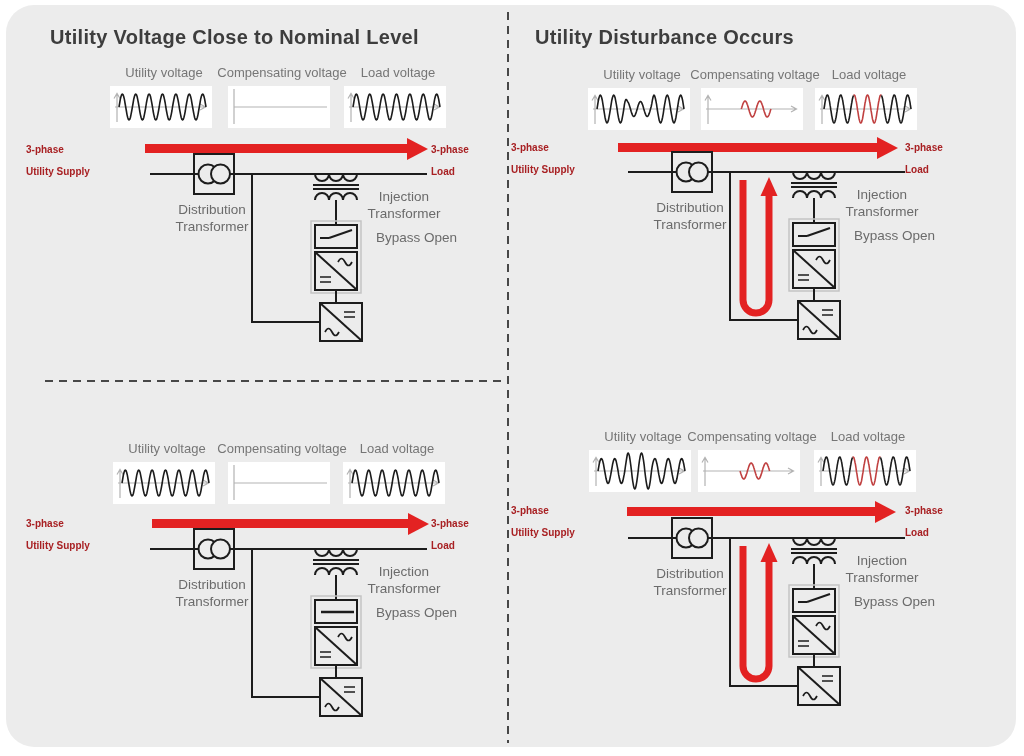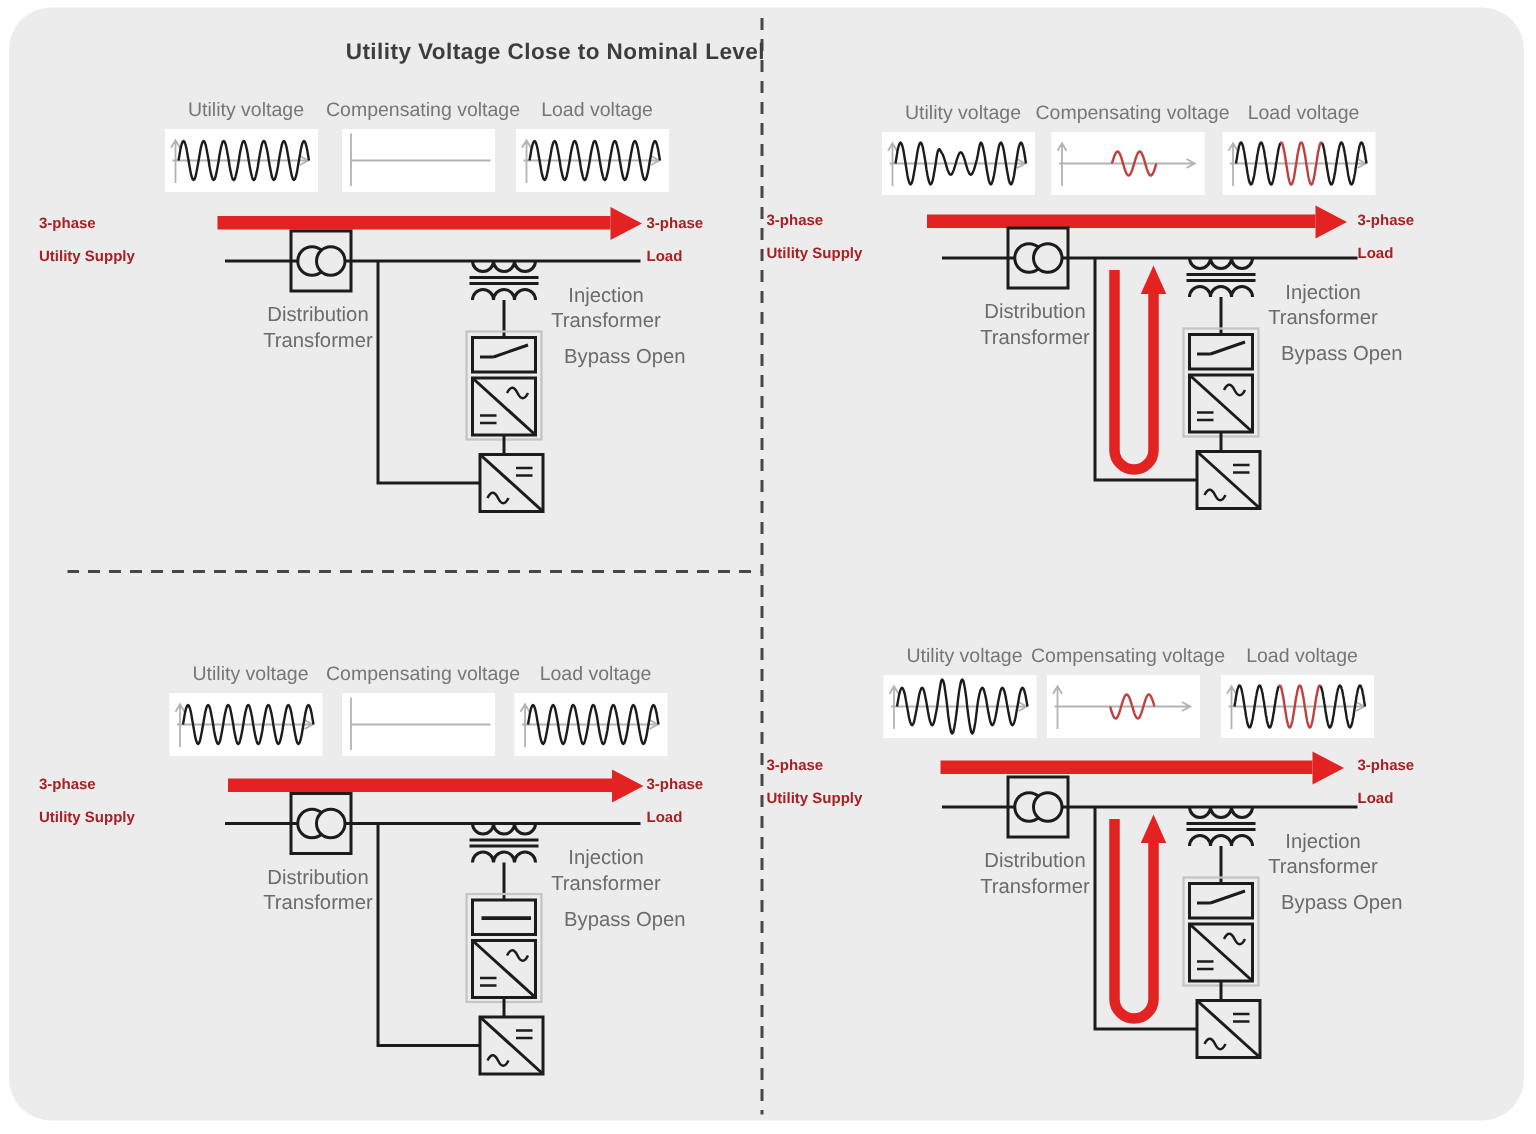--- a/index.html
+++ b/index.html
@@ -5,21 +5,21 @@
   * { margin:0; padding:0; box-sizing:border-box; }
   html,body { width:1024px; height:756px; background:#fff; overflow:hidden;
               font-family:"Liberation Sans", sans-serif; }
   .page { position:relative; width:1024px; height:756px; background:var(--page_bg,#fff); }
   .panel { position:absolute; left:6px; top:5px; width:1010px; height:742px;
            background:var(--panel_bg,#ececec); border-radius:28px; }
   .divider-v { position:absolute; left:507px; top:12px; width:2px; height:731px;
                background:repeating-linear-gradient(to bottom, var(--divider_gray,#474747) 0 8px, transparent 8px 14px); }
   .divider-h { position:absolute; left:45px; top:380px; width:462px; height:2px;
                background:repeating-linear-gradient(to right, var(--divider_gray,#474747) 0 8px, transparent 8px 14px); }
-  .q-title { position:absolute; font-size:15px; font-weight:bold; text-align:right;
+  .q-title { position:absolute; font-size:20px; font-weight:bold; text-align:left;
              color:var(--title_text,#3d3d3d); letter-spacing:.3px; white-space:nowrap; }
   .wf { position:absolute; width:108px; }
   .wf-label { position:absolute; top:-21px; left:50%; transform:translateX(-50%);
               white-space:nowrap; font-size:13px; color:var(--label_gray,#767676); }
   .wf-box { width:102px; height:42px; background:#fff; }
   .flow-label { position:absolute; font-size:10px; font-weight:bold; line-height:22px;
                 text-align:left; color:var(--flow_red_text,#a82023); white-space:nowrap; }
   .flow-arrow { position:absolute; height:9px; background:var(--arrow_red,#e32222); }
   .flow-arrow::after { content:""; position:absolute; left:100%; top:-6.5px; width:0; height:0;
                 border-left:21px solid var(--arrow_red,#e32222);
@@ -105,20 +105,21 @@
     <g font-size="13.5" fill="#6b6b6b">
       <text text-anchor="middle" x="64" y="62">Distribution</text>
       <text text-anchor="middle" x="64" y="79">Transformer</text>
       <text text-anchor="middle" x="256" y="49">Injection</text>
       <text text-anchor="middle" x="256" y="66">Transformer</text>
       <text x="228" y="90">Bypass Open</text>
     </g>
   </svg>
 </div>
 
+  <div class="q-title" style="left:535px;top:26px;width:440px">Utility Disturbance Occurs</div>
   <div class="wf" style="left:588px;top:88px">
     <div class="wf-label">Utility voltage</div>
     <div class="wf-box"><svg width="102" height="42" viewBox="0 0 102 42">
           <path d="M7,36 V8 M4,12.5 L7,7.5 L10,12.5 M5,21 H95 M90,18 L95.5,21 L90,24" stroke="#b3b3b3" stroke-width="1.2" fill="none"></path>
           <path d="M9.0,21.0L9.7,16.7L10.3,12.8L11.0,9.7L11.7,7.7L12.3,7.0L13.0,7.7L13.7,9.7L14.4,12.8L15.0,16.7L15.7,21.0L16.4,25.3L17.0,29.2L17.7,32.3L18.4,34.3L19.0,35.0L19.7,34.3L20.4,32.3L21.0,29.2L21.7,25.3L22.4,21.0L23.1,16.7L23.7,12.8L24.4,9.7L25.1,7.7L25.7,7.0L26.4,7.7L27.1,9.7L27.7,12.8L28.4,16.7L29.1,21.0L29.7,25.3L30.4,29.2L31.1,32.3L31.8,34.3L32.4,35.0L33.1,34.3L33.8,32.3L34.4,29.2L35.1,25.3L35.8,21.0L36.4,16.7L37.1,13.2L37.8,11.6L38.4,11.5L39.1,12.7L39.8,13.9L40.5,14.9L41.1,16.6L41.8,18.7L42.5,21.0L43.1,23.3L43.8,25.4L44.5,27.1L45.1,28.1L45.8,28.5L46.5,28.1L47.1,27.1L47.8,25.4L48.5,23.3L49.2,21.0L49.8,18.7L50.5,16.6L51.2,14.9L51.8,13.9L52.5,13.5L53.2,13.9L53.8,14.9L54.5,16.6L55.2,18.7L55.8,21.0L56.5,23.3L57.2,25.4L57.9,27.1L58.5,28.1L59.2,28.5L59.9,28.1L60.5,27.1L61.2,25.4L61.9,23.3L62.5,21.0L63.2,18.5L63.9,15.2L64.5,11.7L65.2,8.5L65.9,7.0L66.6,7.7L67.2,9.7L67.9,12.8L68.6,16.7L69.2,21.0L69.9,25.3L70.6,29.2L71.2,32.3L71.9,34.3L72.6,35.0L73.2,34.3L73.9,32.3L74.6,29.2L75.3,25.3L75.9,21.0L76.6,16.7L77.3,12.8L77.9,9.7L78.6,7.7L79.3,7.0L79.9,7.7L80.6,9.7L81.3,12.8L81.9,16.7L82.6,21.0L83.3,25.3L84.0,29.2L84.6,32.3L85.3,34.3L86.0,35.0L86.6,34.3L87.3,32.3L88.0,29.2L88.6,25.3L89.3,21.0L90.0,16.7L90.6,12.8L91.3,9.7L92.0,7.7L92.7,7.0L93.3,7.7L94.0,9.7L94.7,12.8L95.3,16.7L96.0,21.0" stroke="#1c1c1c" stroke-width="1.6" fill="none" stroke-linejoin="round"></path>
         </svg></div>
   </div>
   <div class="wf" style="left:701px;top:88px">
     <div class="wf-label">Compensating voltage</div>
     <div class="wf-box"><svg width="102" height="42" viewBox="0 0 102 42">

